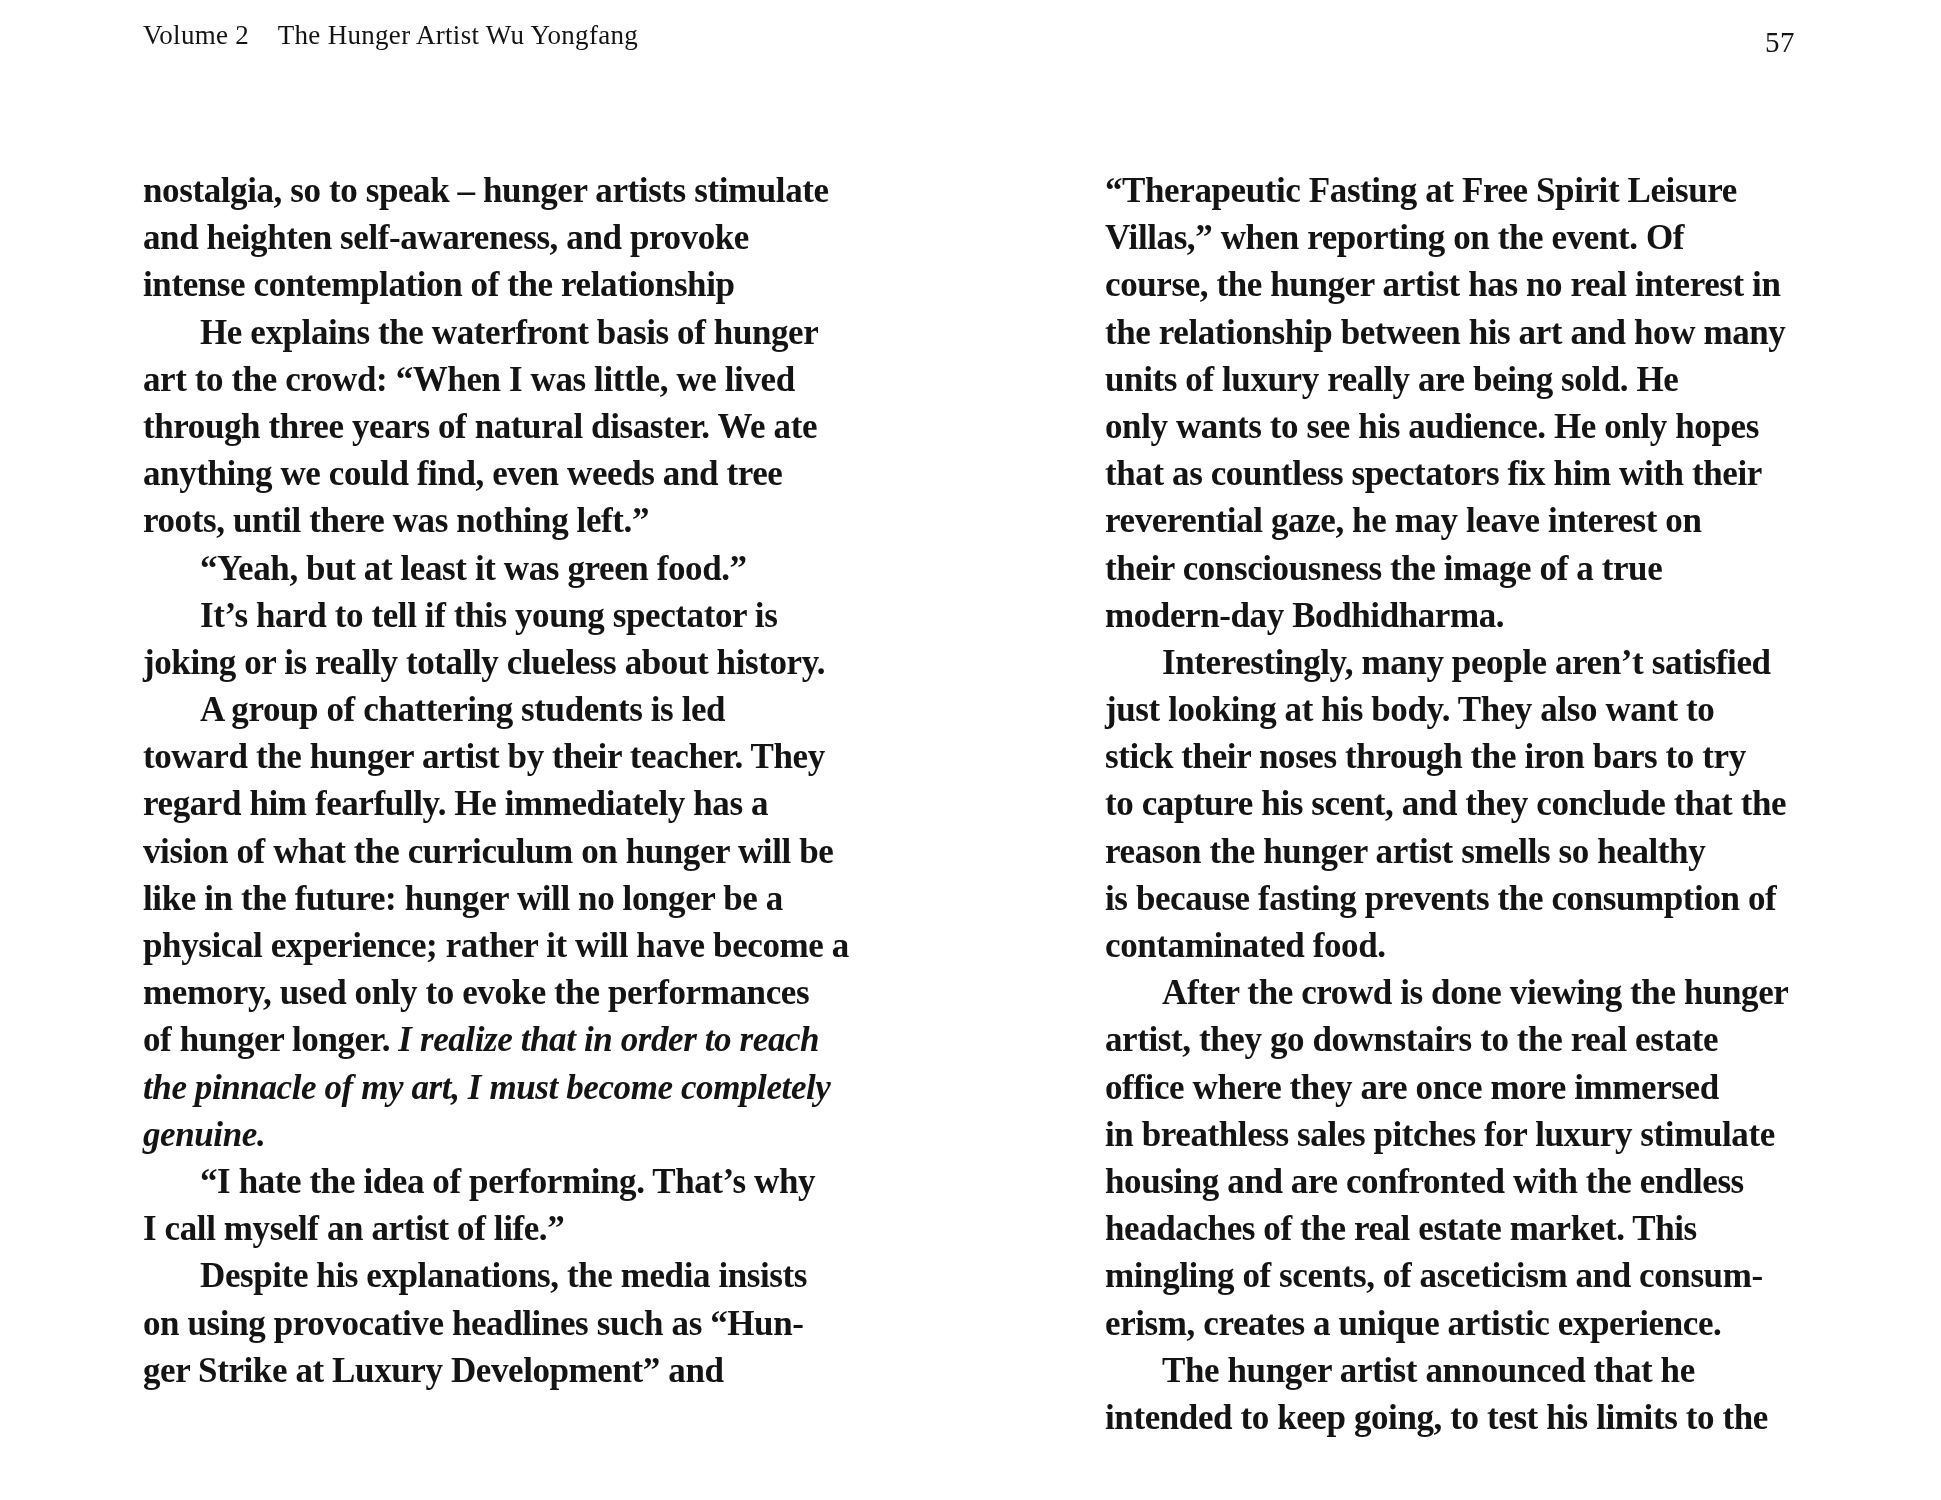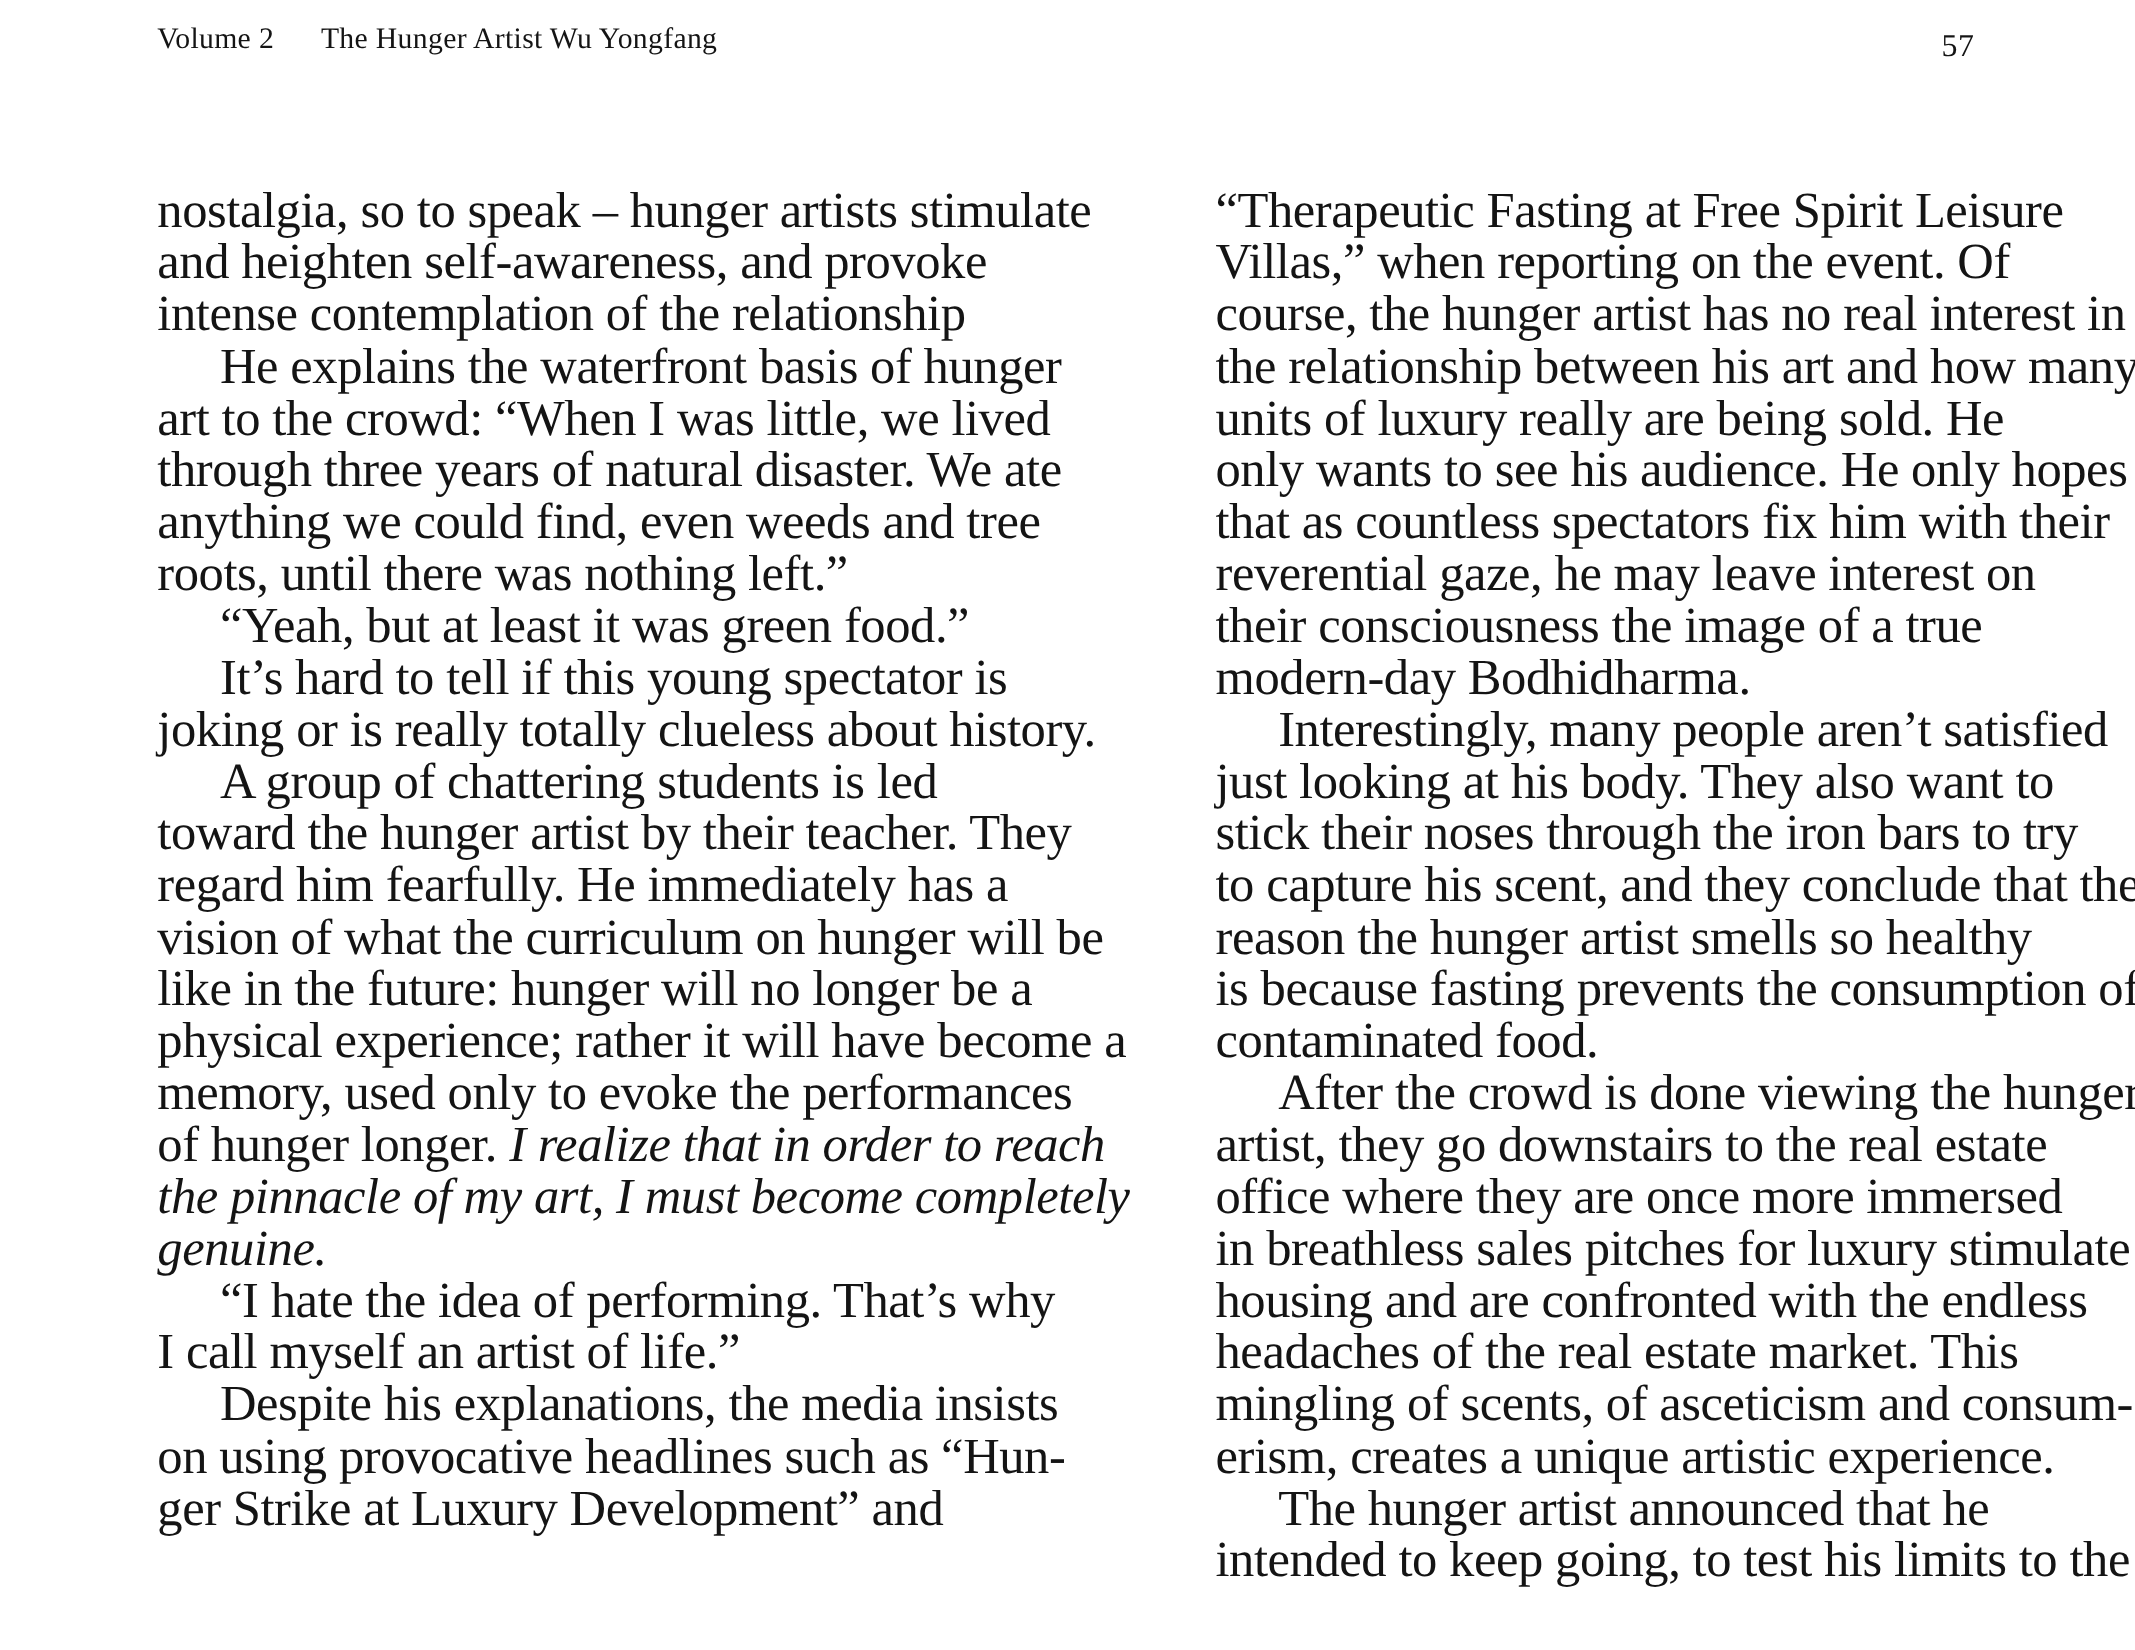--- a/index.html
+++ b/index.html
@@ -18,35 +18,36 @@
   }
   .running-head {
     position: absolute;
     left: 143px;
     top: 20px;
     font-size: 27px;
     letter-spacing: 0.3px;
     white-space: nowrap;
   }
   .running-head .volume {
-    margin-right: 36px;
+    margin-right: 22px;
   }
   .folio {
     position: absolute;
     top: 26px;
     right: 146px;
     font-size: 29px;
     letter-spacing: 0.5px;
   }
   .column {
     position: absolute;
     top: 167px;
-    font-size: 46px;
+    font-size: 35px;
     line-height: 47.2px;
     letter-spacing: -0.4px;
+    font-weight: bold;
   }
   .col-left  { left: 143px; }
   .col-right { left: 1105px; }
   .line {
     white-space: nowrap;
     height: 47.2px;
   }
   .line.indent {
     padding-left: 57px;
   }

